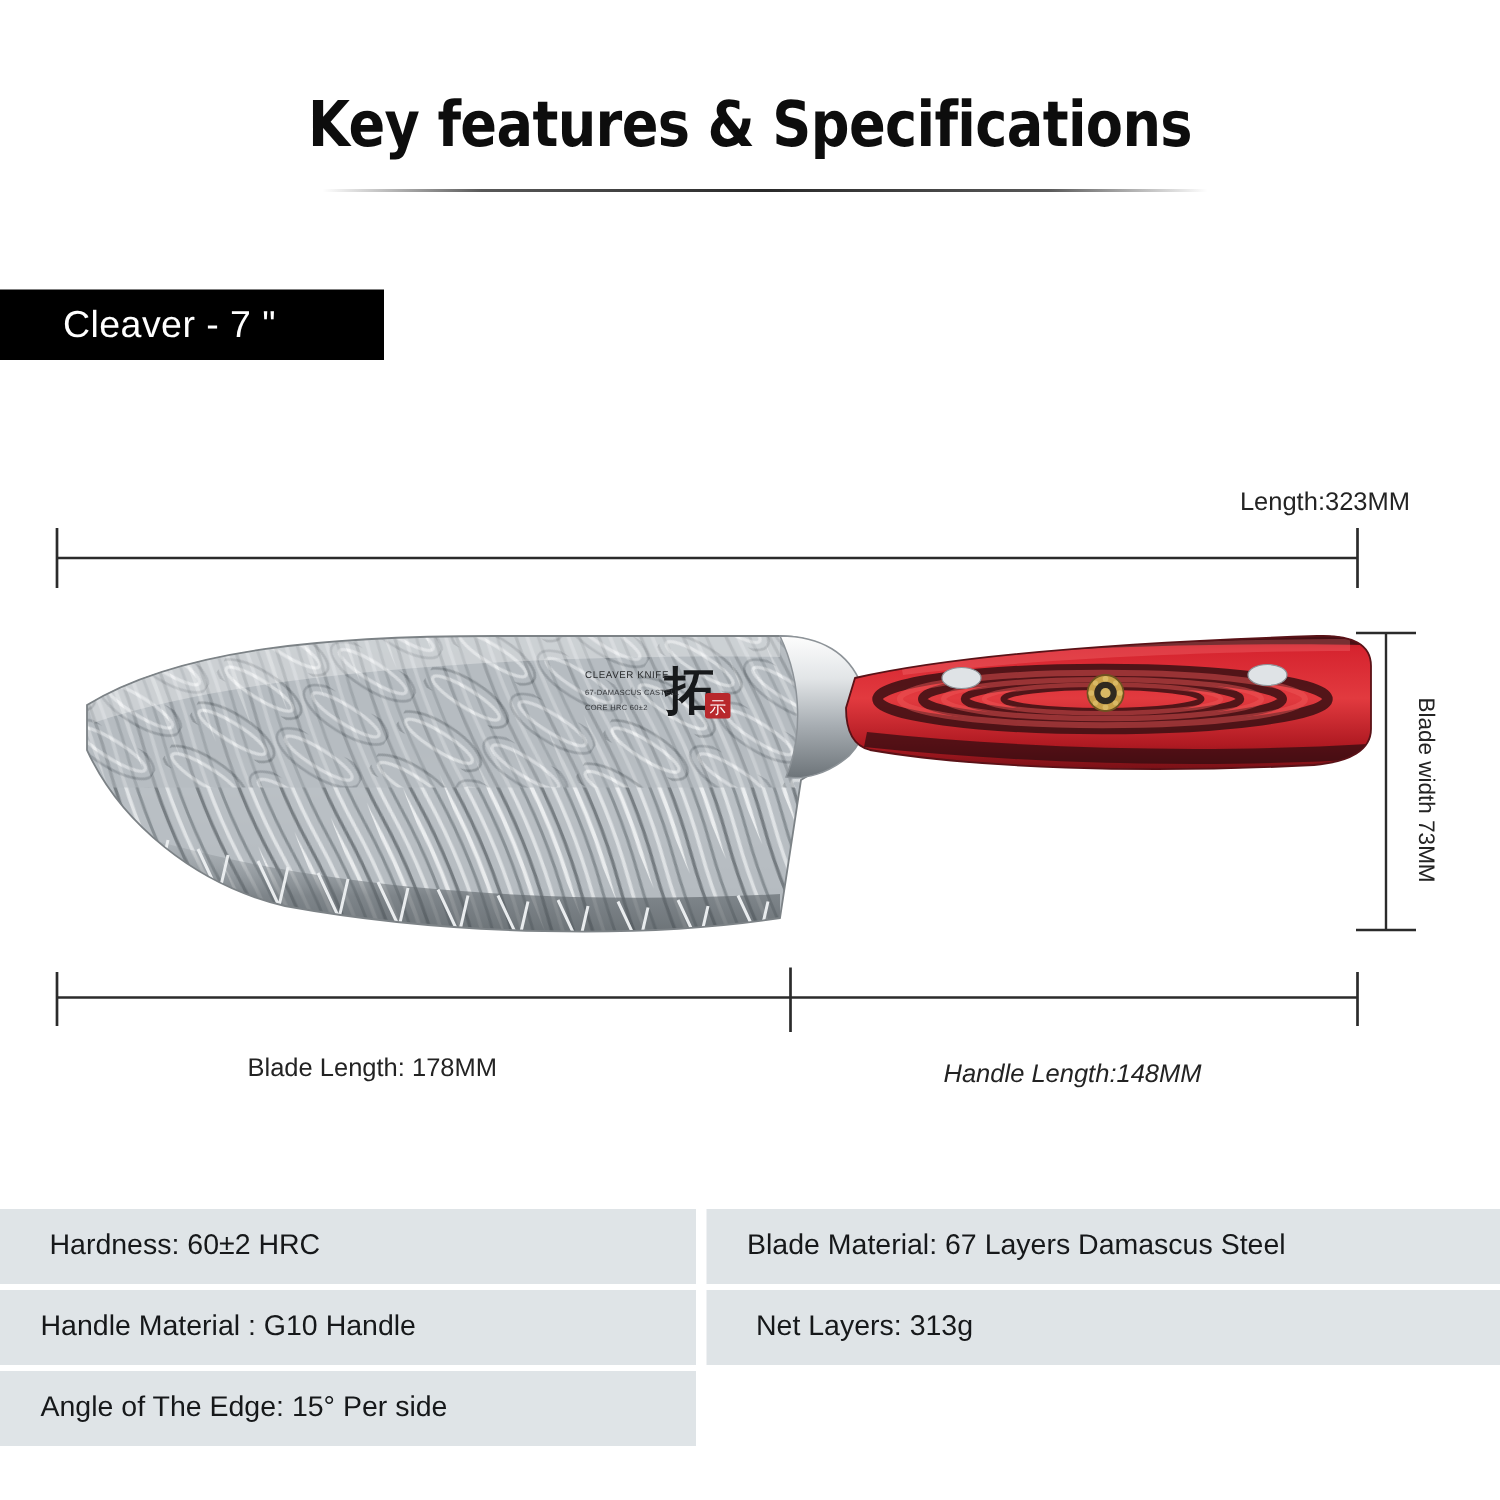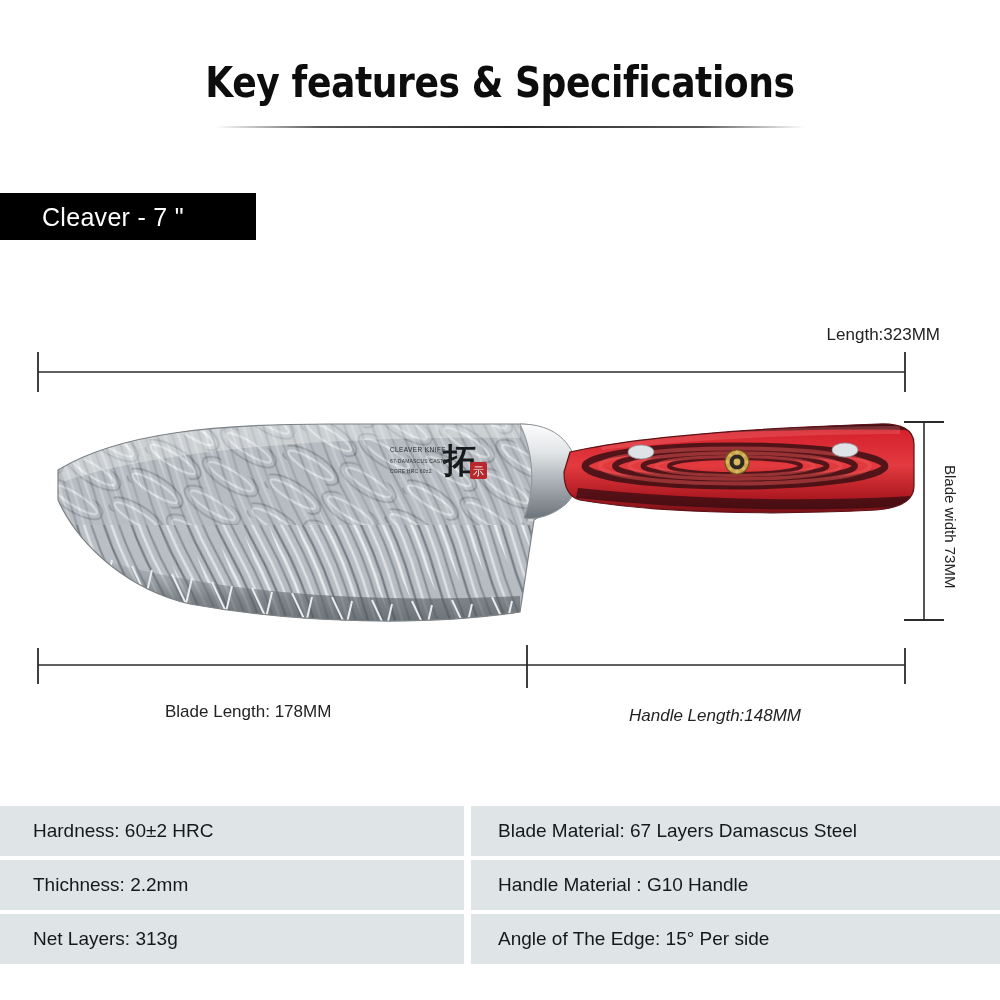--- a/index.html
+++ b/index.html
@@ -347,18 +347,17 @@
 
 <div class="dim-label-vert">
   <span>Blade width</span>
   <span>73MM</span>
 </div>
 
 <div class="spec-table">
   <div class="spec-cell left">Hardness:  60±2 HRC</div>
   <div class="spec-cell right">Blade Material:  67 Layers Damascus Steel</div>
 
-  <div class="spec-cell left">Thichness: 2.2mm</div>
   <div class="spec-cell right">Handle Material : G10 Handle</div>
 
   <div class="spec-cell left">Net Layers: 313g</div>
   <div class="spec-cell right">Angle of The Edge: 15° Per side</div>
 </div>
 
 </body></html>

